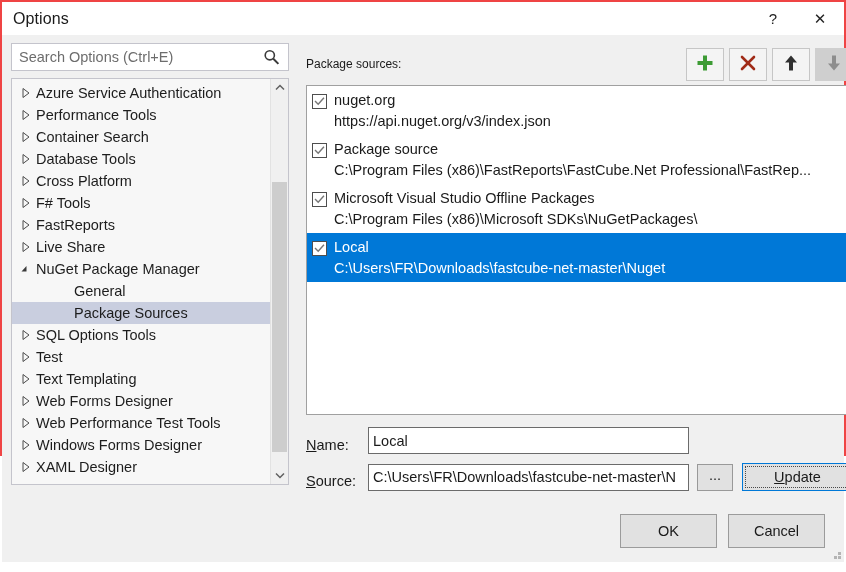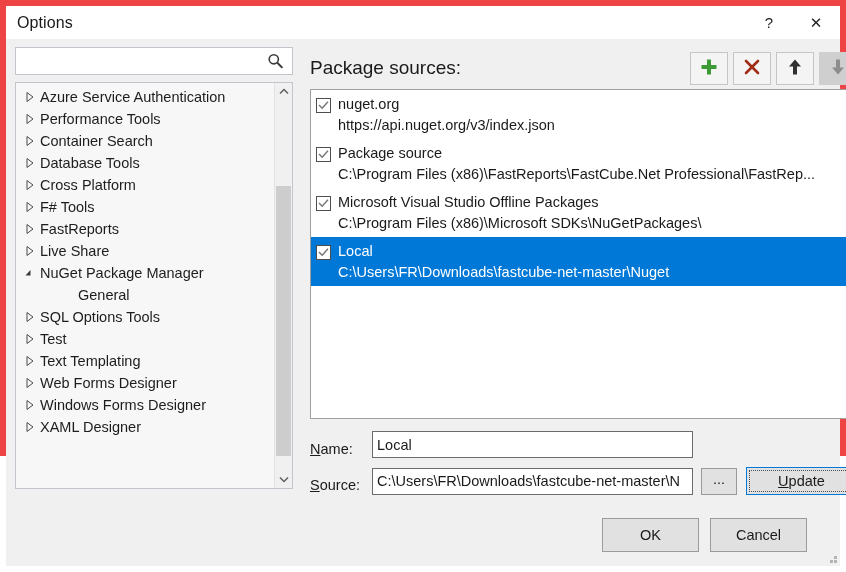--- a/index.html
+++ b/index.html
@@ -16,21 +16,21 @@
     overflow: hidden;
     -webkit-font-smoothing: antialiased;
   }
 
   .dialog {
     position: absolute;
     left: 0; top: 0;
     width: 846px;
     height: 456px;
     box-sizing: border-box;
-    border: 6px solid #ef4444;
+    border: 2px solid #ef4444;
     background: #22c55e;
     display: flex;
     flex-direction: column;
   }
 
   
   .titlebar {
     height: 33px;
     min-height: 33px;
     background: #ffffff;
@@ -195,21 +195,21 @@
     box-sizing: border-box;
     position: relative;
   }
   .pkg-header {
     height: 42px;
     display: flex;
     align-items: center;
     justify-content: space-between;
   }
   .pkg-header-label {
-    font-size: 19px;
+    font-size: 12px;
     color: #1a1a1a;
   }
   .toolbar { display: flex; gap: 5px; }
   .tool-btn {
     width: 38px;
     height: 33px;
     box-sizing: border-box;
     border: 1px solid #c6c6c6;
     background: #f4f4f4;
     display: flex;
@@ -336,21 +336,21 @@
   }
   .update-btn u { text-decoration: underline; }
 
   
   .footer {
     height: 62px;
     min-height: 62px;
     display: flex;
     align-items: center;
     justify-content: flex-end;
-    padding-right: 33px;
+    padding-right: 19px;
     position: relative;
     background: #f0f0f0;
   }
   .dlg-btn {
     width: 97px;
     height: 34px;
     margin-left: 11px;
     box-sizing: border-box;
     border: 1px solid #9b9b9b;
     background: #e1e1e1;
@@ -385,20 +385,21 @@
       <button class="tb-btn">?</button>
       <button class="tb-btn close">✕</button>
     </div>
   </div>
 
   <div class="body">
 
     <div class="left-pane">
 
       <div class="search-wrap">
+        <input class="search-input" type="text" placeholder="Search Options (Ctrl+E)" style="">
         <span class="search-icon">
           <svg viewBox="0 0 17 17" width="17" height="17" fill="none" stroke="currentColor" stroke-width="1.6">
             <circle cx="6.8" cy="6.8" r="4.6"></circle>
             <line x1="10.3" y1="10.3" x2="15.4" y2="15.4" stroke-width="2"></line>
           </svg>
         </span>
       </div>
 
       <div class="tree-box">
         <div class="tree-list" id="tree-list">
@@ -471,20 +472,24 @@
                 <svg viewBox="0 0 10 8" width="10" height="8">
                   <polygon points="0.5,6.5 5.5,1 5.5,6.5" fill="#3a3a3a"></polygon>
                 </svg>
               </span>
               <span class="tree-label">NuGet Package Manager</span>
             </div>
             <div class="tree-item child">
               <span class="tree-arrow"></span>
               <span class="tree-label">General</span>
             </div>
+            <div class="tree-item child selected">
+              <span class="tree-arrow"></span>
+              <span class="tree-label">Package Sources</span>
+            </div>
             <div class="tree-item">
               <span class="tree-arrow">
                 <svg viewBox="0 0 8 10" width="8" height="10">
                   <polygon points="1,0.5 7,5 1,9.5" fill="none" stroke="#4a4a4a" stroke-width="1"></polygon>
                 </svg>
               </span>
               <span class="tree-label">SQL Options Tools</span>
             </div>
             <div class="tree-item">
               <span class="tree-arrow">
@@ -502,20 +507,28 @@
               </span>
               <span class="tree-label">Text Templating</span>
             </div>
             <div class="tree-item">
               <span class="tree-arrow">
                 <svg viewBox="0 0 8 10" width="8" height="10">
                   <polygon points="1,0.5 7,5 1,9.5" fill="none" stroke="#4a4a4a" stroke-width="1"></polygon>
                 </svg>
               </span>
               <span class="tree-label">Web Forms Designer</span>
+            </div>
+            <div class="tree-item">
+              <span class="tree-arrow">
+                <svg viewBox="0 0 8 10" width="8" height="10">
+                  <polygon points="1,0.5 7,5 1,9.5" fill="none" stroke="#4a4a4a" stroke-width="1"></polygon>
+                </svg>
+              </span>
+              <span class="tree-label">Web Performance Test Tools</span>
             </div>
             <div class="tree-item">
               <span class="tree-arrow">
                 <svg viewBox="0 0 8 10" width="8" height="10">
                   <polygon points="1,0.5 7,5 1,9.5" fill="none" stroke="#4a4a4a" stroke-width="1"></polygon>
                 </svg>
               </span>
               <span class="tree-label">Windows Forms Designer</span>
             </div>
             <div class="tree-item">

